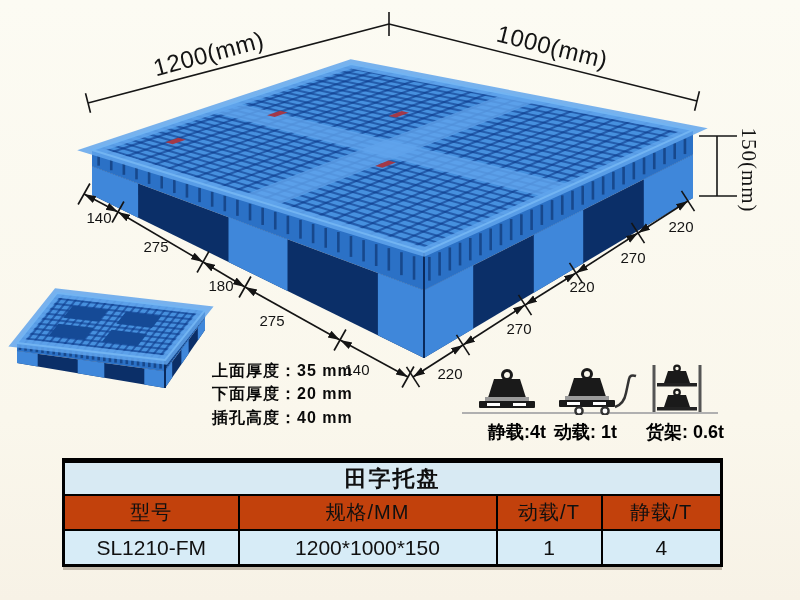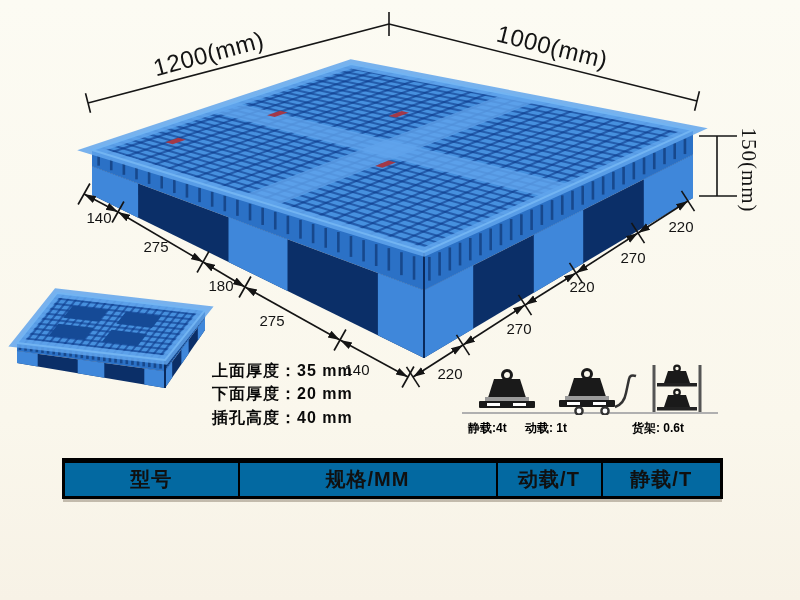--- a/index.html
+++ b/index.html
@@ -7,31 +7,31 @@
     position:relative;width:800px;height:600px;overflow:hidden;
     background:linear-gradient(180deg,#fcfbf3 0%,#faf7ec 70%,#f7f2e6 100%);
     font-family:"Liberation Sans","DejaVu Sans",sans-serif;
   }
   .abs{position:absolute;}
   svg text{user-select:none;}
   .dim{font-family:"Liberation Sans","DejaVu Sans",sans-serif;font-size:15px;fill:#141414;text-anchor:middle;}
   .dimBig{font-size:24px;letter-spacing:.5px;}
   .dimSerif{font-family:"Liberation Serif","DejaVu Serif",serif;font-size:21px;letter-spacing:1px;}
   .note{position:absolute;left:212px;font-size:16px;font-weight:bold;color:#0a0a0a;letter-spacing:1px;white-space:nowrap;}
-  .load-label{position:absolute;top:420px;font-size:12px;font-weight:bold;color:#000;text-align:left;white-space:nowrap;}
+  .load-label{position:absolute;top:420px;font-size:18px;font-weight:bold;color:#000;text-align:right;white-space:nowrap;}
   .ground{position:absolute;left:462px;top:412px;width:256px;height:2px;background:#b0b0b0;}
   table.spec{
     position:absolute;left:62px;top:458px;width:658px;
     border-collapse:collapse;table-layout:fixed;background:#fdfcf6;
     border:3px solid #000;border-top:5px solid #000;
     box-shadow:0 4px 0 -1px rgba(70,52,34,.3);
   }
   table.spec td{border:2.5px solid #000;text-align:center;vertical-align:middle;padding:0;color:#101010;overflow:hidden;}
   tr.trow td{background:#d8eaf3;font-weight:bold;font-size:22px;height:31px;letter-spacing:2px;}
-  tr.hrow td{background:#0369a1;font-weight:bold;font-size:20px;height:33px;letter-spacing:1px;}
+  tr.hrow td{background:#c2410c;font-weight:normal;font-size:20px;height:33px;letter-spacing:1px;}
   tr.drow td{background:#d7ecf7;font-size:21px;height:33px;}
 </style>
 </head>
 <body>
 
 <div class="stage">
 
   <svg id="illu" class="abs" style="left:0;top:0" width="800" height="600" viewBox="0 0 800 600">
       <polygon points="92.0,150.0 424.0,252.0 424.0,290.2 92.0,166.2" fill="#2b71c6"></polygon>
       <line x1="98.64" y1="155.2754" x2="98.64" y2="165.684144" stroke="rgba(8,38,92,.55)" stroke-width="2.6"></line>
@@ -369,22 +369,31 @@
   <div class="load-label" style="left:632px;width:92px">货架: 0.6t</div>
 
   <table class="spec">
     <colgroup>
         <col style="width:175px">
         <col style="width:258px">
         <col style="width:105px">
         <col style="width:120px">
       </colgroup>
     <tbody>
+      <tr class="trow">
+        <td colspan="4">田字托盘</td>
+      </tr>
       <tr class="hrow">
         <td>型号</td>
         <td>规格/MM</td>
         <td>动载/T</td>
         <td>静载/T</td>
       </tr>
+      <tr class="drow">
+        <td>SL1210-FM</td>
+        <td>1200*1000*150</td>
+        <td>1</td>
+        <td>4</td>
+      </tr>
     </tbody>
   </table>
 
 </div>
 
 </body></html>

